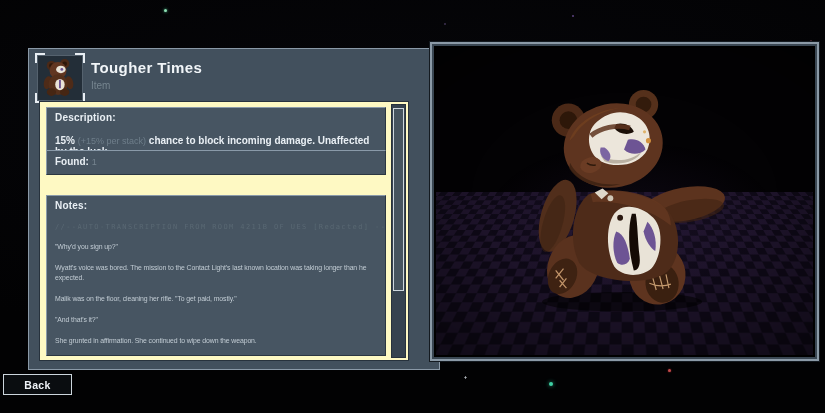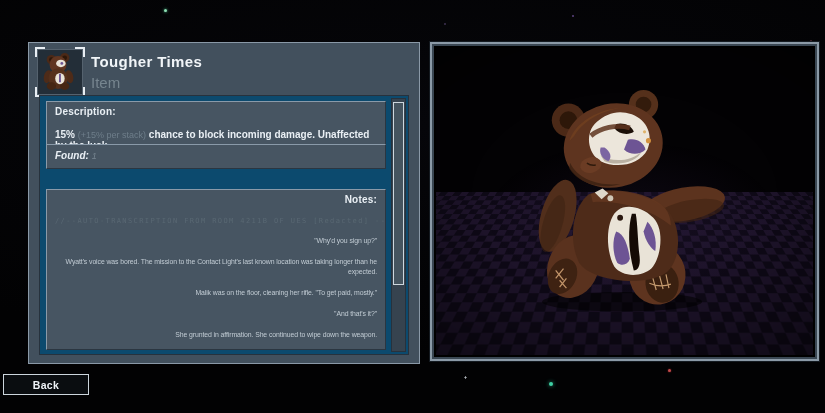--- a/index.html
+++ b/index.html
@@ -3,44 +3,44 @@
 <meta charset="utf-8">
 <style>
   html,body{margin:0;padding:0;background:#020204;width:825px;height:413px;overflow:hidden;
     font-family:"Liberation Sans",sans-serif;position:relative;}
   .root{position:absolute;inset:0;background:radial-gradient(ellipse 120% 80% at 50% 30%, #06060a 0%, #020203 70%);}
 
   
   .star{position:absolute;border-radius:50%;}
 
   
-  .card{position:absolute;left:28px;top:42px;width:390px;height:320px;
-    background:#42505d;border:1px solid #8a99a7;box-shadow:0 0 0 1px #1a222b, inset 0 0 0 1px #56W;}
+  .card{position:absolute;left:28px;top:48px;width:390px;height:320px;
+    background:#42505d;border:1px solid #8a99a7;box-shadow:0 0 0 1px #1a222b, inset 0 0 0 1px #56W;padding-left:20px;}
   .card-header{position:absolute;left:0;top:0;right:0;height:52px;}
   .icon-box{position:absolute;left:8px;top:6px;width:44px;height:44px;background:#232e38;
     border:1px solid #55626e;}
   .corner{position:absolute;width:8px;height:8px;}
   .corner.tl{left:-3px;top:-3px;border-left:2px solid #e8eef3;border-top:2px solid #e8eef3;}
   .corner.tr{right:-3px;top:-3px;border-right:2px solid #e8eef3;border-top:2px solid #e8eef3;}
   .corner.bl{left:-3px;bottom:-3px;border-left:2px solid #e8eef3;border-bottom:2px solid #e8eef3;}
   .corner.br{right:-3px;bottom:-3px;border-right:2px solid #e8eef3;border-bottom:2px solid #e8eef3;}
   .icon-box svg{position:absolute;left:4px;top:2px;}
   .card-title{position:absolute;left:62px;top:10px;font-size:15px;font-weight:bold;color:#f1f5f8;
     letter-spacing:0.4px;}
-  .card-subtitle{position:absolute;left:62px;top:31px;font-size:15px;color:#76858f;}
+  .card-subtitle{position:absolute;left:62px;top:31px;font-size:10px;color:#76858f;}
 
   .scroll-region{position:absolute;left:10px;top:52px;width:368px;height:258px;
-    background:#0c4a6e;border:1px solid #27323d;overflow:hidden;}
+    background:#fef9c3;border:1px solid #27323d;overflow:hidden;}
 
   .panel-box{position:absolute;left:6px;right:22px;background:#47ololol;}
   .panel-box{background:#475562;border:1px solid;border-color:#8a9aa9 #2b3641 #2b3641 #8a9aa9;
     padding:4px 8px 5px 8px;}
   .box-desc{top:5px;}
-  .box-found{top:48px;font-style:italic;}
-  .box-notes{top:93px;bottom:4px;overflow:hidden;text-align:right;}
+  .box-found{top:48px;}
+  .box-notes{top:93px;bottom:4px;overflow:hidden;}
   .box-label{font-size:10px;font-weight:bold;color:#e9eff4;letter-spacing:0.2px;}
   .desc-line{font-size:10px;color:#e9eff4;font-weight:bold;margin-top:12px;}
   .dim{color:#6e7e8a;font-weight:normal;font-size:9px;}
   .stat-line{font-size:10px;font-weight:bold;color:#e9eff4;line-height:14px;}
   .stat-value{color:#75didn;}
   .stat-value{color:#75848f;font-weight:normal;font-size:9px;}
 
   .transcription{font-family:"DejaVu Sans Mono",monospace;font-size:7px;letter-spacing:1.4px;
     color:#59París;}
   .transcription{color:#596873;margin-top:12px;white-space:nowrap;}
@@ -62,21 +62,21 @@
       linear-gradient(45deg,#1d1329 25%,transparent 25%,transparent 75%,#1d1329 75%),
       linear-gradient(45deg,#1d1329 25%,transparent 25%,transparent 75%,#1d1329 75%);
     background-size:14px 14px;background-position:0 0,7px 7px;
     transform:perspective(300px) rotateX(55deg);transform-origin:50% 0%;}
   .vignette{position:absolute;inset:0;background:
       radial-gradient(ellipse 55% 35% at 52% 55%, rgba(90,60,130,0.12), transparent 70%),
       radial-gradient(ellipse 115% 95% at 50% 48%, transparent 35%, rgba(0,0,0,0.72) 92%, rgba(0,0,0,0.9) 100%);}
   .bear{position:absolute;left:50%;top:50%;transform:translate(-50%,-51%);}
 
   
-  .back-btn{position:absolute;left:3px;top:374px;width:86px;height:21px;background:#0a0d10;
+  .back-btn{position:absolute;left:3px;top:374px;width:69px;height:21px;background:#0a0d10;
     border:1px solid #ccd5dc;color:#eef2f6;font-size:10.5px;font-weight:bold;
     font-family:"Liberation Sans",sans-serif;letter-spacing:0.3px;cursor:pointer;
     display:flex;align-items:center;justify-content:center;}
 </style>
 </head>
 <body>
 
 <div class="root">
 
   <div class="star" style="left:164px;top:9px;width:3px;height:3px;background:#8fe0b4;box-shadow:0 0 3px #4fcf96;"></div>

